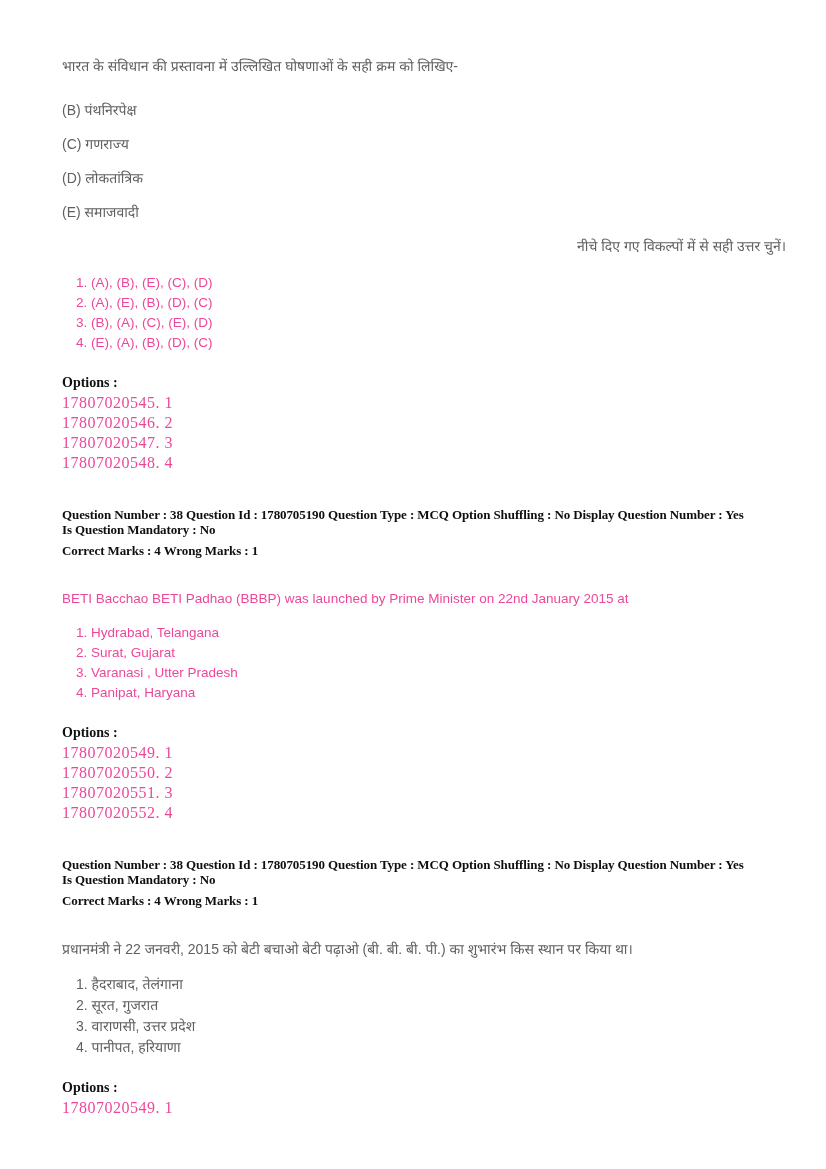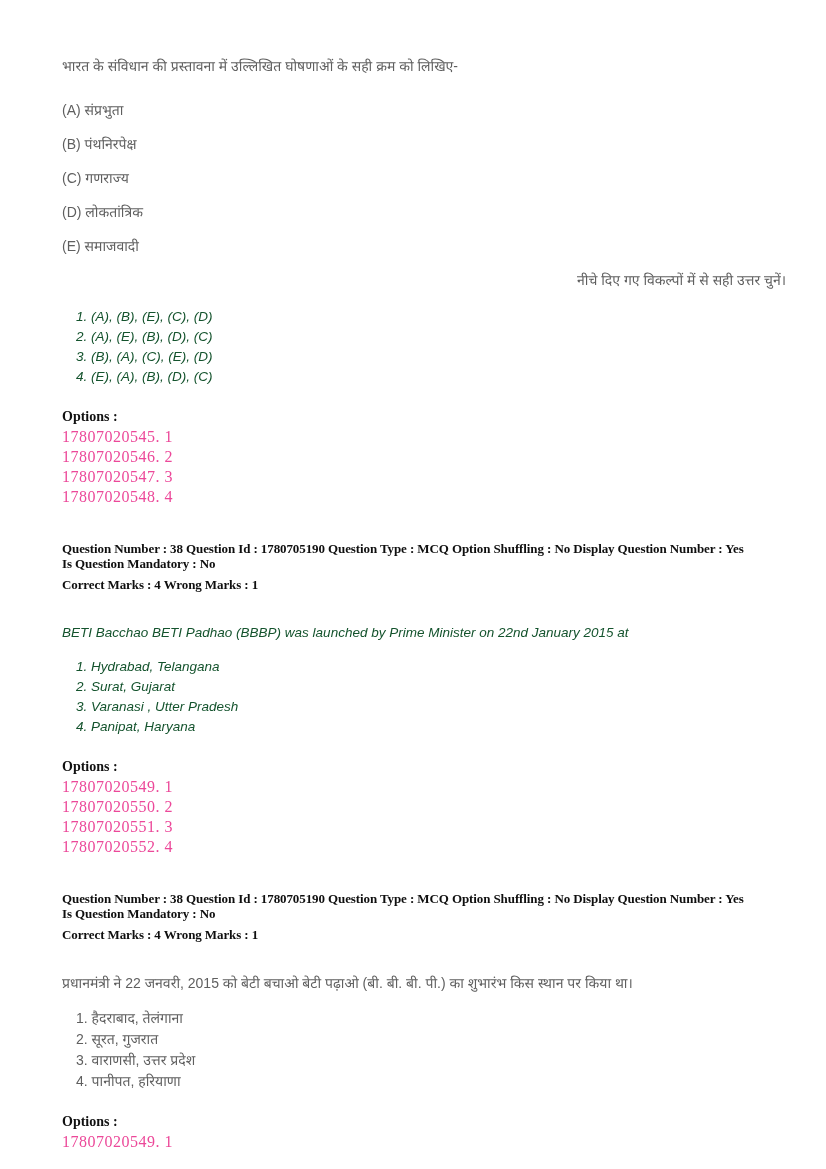--- a/index.html
+++ b/index.html
@@ -18,24 +18,23 @@
   
   .img-q {
     font-family: "Liberation Sans", "DejaVu Sans", sans-serif;
   }
   .hindi {
     color: #5f5f5f;
     font-size: 14px;
     line-height: 16px;
   }
   .gray-en {
-    color: #14532d;
+    color: #ec4899;
     font-size: 13.5px;
     line-height: 15px;
-    font-style: italic;
   }
   .q-title { margin-bottom: 28px; }
   .q-title2 { margin-bottom: 19px; }
   .lettered-opt { margin-bottom: 18px; }
   .instruction { margin-bottom: 21px; text-align: right; }
   .numbered { padding-left: 14px; }
   .num-opt { margin-bottom: 5px; }
   .options-block { margin-top: 23px; }
   .options-label {
     font-weight: bold;
@@ -62,21 +61,20 @@
   .q-section { margin-top: 33px; }
 </style>
 </head>
 <body>
 
 <div class="page">
 
   <section>
     <p class="img-q hindi q-title">भारत के संविधान की प्रस्तावना में उल्लिखित घोषणाओं के सही क्रम को लिखिए-</p>
 
-    <p class="img-q hindi lettered-opt">(A) संप्रभुता</p>
     <p class="img-q hindi lettered-opt">(B) पंथनिरपेक्ष</p>
     <p class="img-q hindi lettered-opt">(C) गणराज्य</p>
     <p class="img-q hindi lettered-opt">(D) लोकतांत्रिक</p>
     <p class="img-q hindi lettered-opt">(E) समाजवादी</p>
 
     <p class="img-q hindi instruction">नीचे दिए गए विकल्पों में से सही उत्तर चुनें।</p>
 
     <div class="numbered">
       <p class="img-q gray-en num-opt">1. (A), (B), (E), (C), (D)</p>
       <p class="img-q gray-en num-opt">2. (A), (E), (B), (D), (C)</p>

